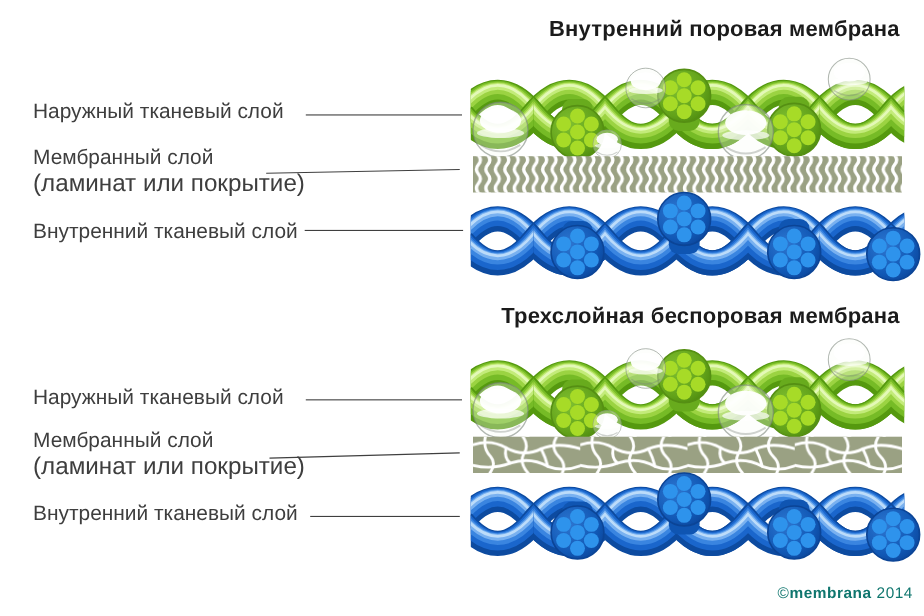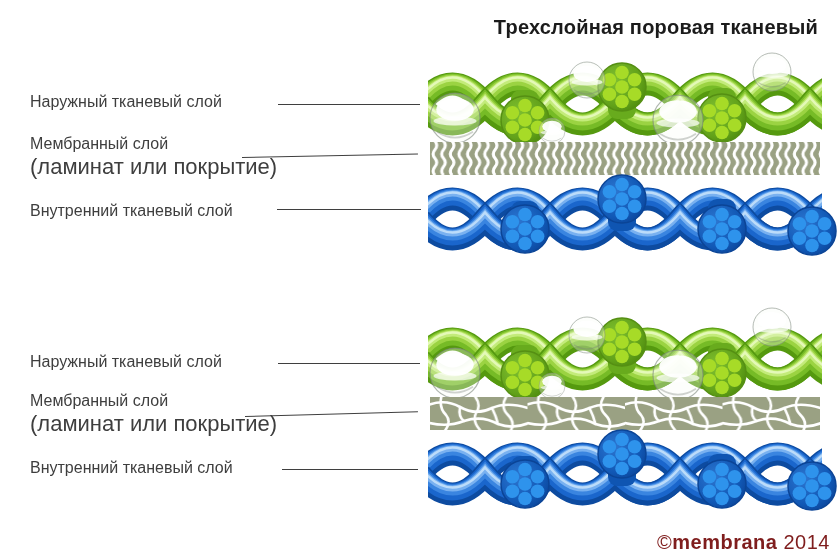--- a/index.html
+++ b/index.html
@@ -2,34 +2,34 @@
 <html><head>
 <meta charset="utf-8">
 <style>
   html,body{margin:0;padding:0;background:#fff;}
   .canvas{position:relative;width:840px;height:560px;background:#ffffff;overflow:hidden;
           font-family:"Liberation Sans",sans-serif;}
   .defs{position:absolute;width:0;height:0;overflow:hidden;}
   .title{position:absolute;left:430px;width:388px;margin:0;font-size:20px;font-weight:700;
          color:#1b1b1b;text-align:right;line-height:24px;letter-spacing:.2px;white-space:nowrap;}
   .t1{top:15px;} .t2{top:276px;}
-  .lbl{position:absolute;left:30px;font-size:16px;line-height:22px;color:#3e3e3e;white-space:nowrap;}
+  .lbl{position:absolute;left:30px;font-size:19px;line-height:22px;color:#3e3e3e;white-space:nowrap;}
   .sub{font-size:22px;}
   .lead{position:absolute;height:0;border-top:1.6px solid #3f3f3f;}
   .ld-outer1{left:278px;top:104px;width:142px;}
   .ld-mem1{left:242px;top:157px;width:176px;transform:rotate(-1.1deg);transform-origin:left center;}
   .ld-inner1{left:277px;top:209px;width:144px;}
   .ld-outer2{left:278px;top:363px;width:142px;}
   .ld-mem2{left:245px;top:416px;width:173px;transform:rotate(-1.6deg);transform-origin:left center;}
   .ld-inner2{left:282px;top:469px;width:136px;}
   .l-outer1{top:91px;} .l-mem1{top:133px;} .l-memsub1{top:156px;} .l-inner1{top:200px;}
   .l-outer2{top:351px;} .l-mem2{top:390px;} .l-memsub2{top:413px;} .l-inner2{top:457px;}
   .art{position:absolute;left:430px;width:390px;height:200px;overflow:visible;}
   .art1{top:60px;} .art2{top:315px;}
-  .watermark{position:absolute;right:10px;top:531px;font-size:20px;color:#7f1d1d;letter-spacing:.5px;}
+  .watermark{position:absolute;right:10px;top:531px;font-size:14px;color:#0f766e;letter-spacing:.5px;}
   .watermark .brand{font-weight:700;}
   
   .g1{stroke:#55990f;stroke-width:23;fill:none;}
   .g2{stroke:#76bb26;stroke-width:17;fill:none;}
   .g3{stroke:#9bd342;stroke-width:11;fill:none;}
   .g4{stroke:#c3eb7a;stroke-width:6;fill:none;}
   .g5{stroke:#e4f9b8;stroke-width:2.5;fill:none;}
   .b1{stroke:#0d4ba0;stroke-width:23;fill:none;}
   .b2{stroke:#1a66cc;stroke-width:17;fill:none;}
   .b3{stroke:#3a85e0;stroke-width:11;fill:none;}
@@ -186,38 +186,39 @@
 
       <g id="membranePorous">
           <rect width="390" height="33" fill="url(#porePat)"></rect>
         </g>
       <g id="membraneSolid">
           <rect width="390" height="33" fill="url(#crackPat)"></rect>
         </g>
     </defs>
   </svg>
 
-  <h1 class="title t1">Трехслойная поровая тканевый</h1>
+  <h1 class="title t1">Внутренний поровая мембрана</h1>
 
   <div class="lbl l-outer1">Наружный тканевый слой</div>
   <div class="lead ld-outer1"></div>
 
   <div class="lbl l-mem1">Мембранный слой</div>
   <div class="lbl sub l-memsub1">(ламинат или покрытие)</div>
   <div class="lead ld-mem1"></div>
 
   <div class="lbl l-inner1">Внутренний тканевый слой</div>
   <div class="lead ld-inner1"></div>
 
   <svg class="art art1" viewBox="0 0 390 200">
     <use href="#greenLayer" y="5"></use>
     <use href="#membranePorous" y="82"></use>
     <use href="#blueLayer" y="120"></use>
   </svg>
 
+  <h1 class="title t2">Трехслойная беспоровая мембрана</h1>
 
   <div class="lbl l-outer2">Наружный тканевый слой</div>
   <div class="lead ld-outer2"></div>
 
   <div class="lbl l-mem2">Мембранный слой</div>
   <div class="lbl sub l-memsub2">(ламинат или покрытие)</div>
   <div class="lead ld-mem2"></div>
 
   <div class="lbl l-inner2">Внутренний тканевый слой</div>
   <div class="lead ld-inner2"></div>

